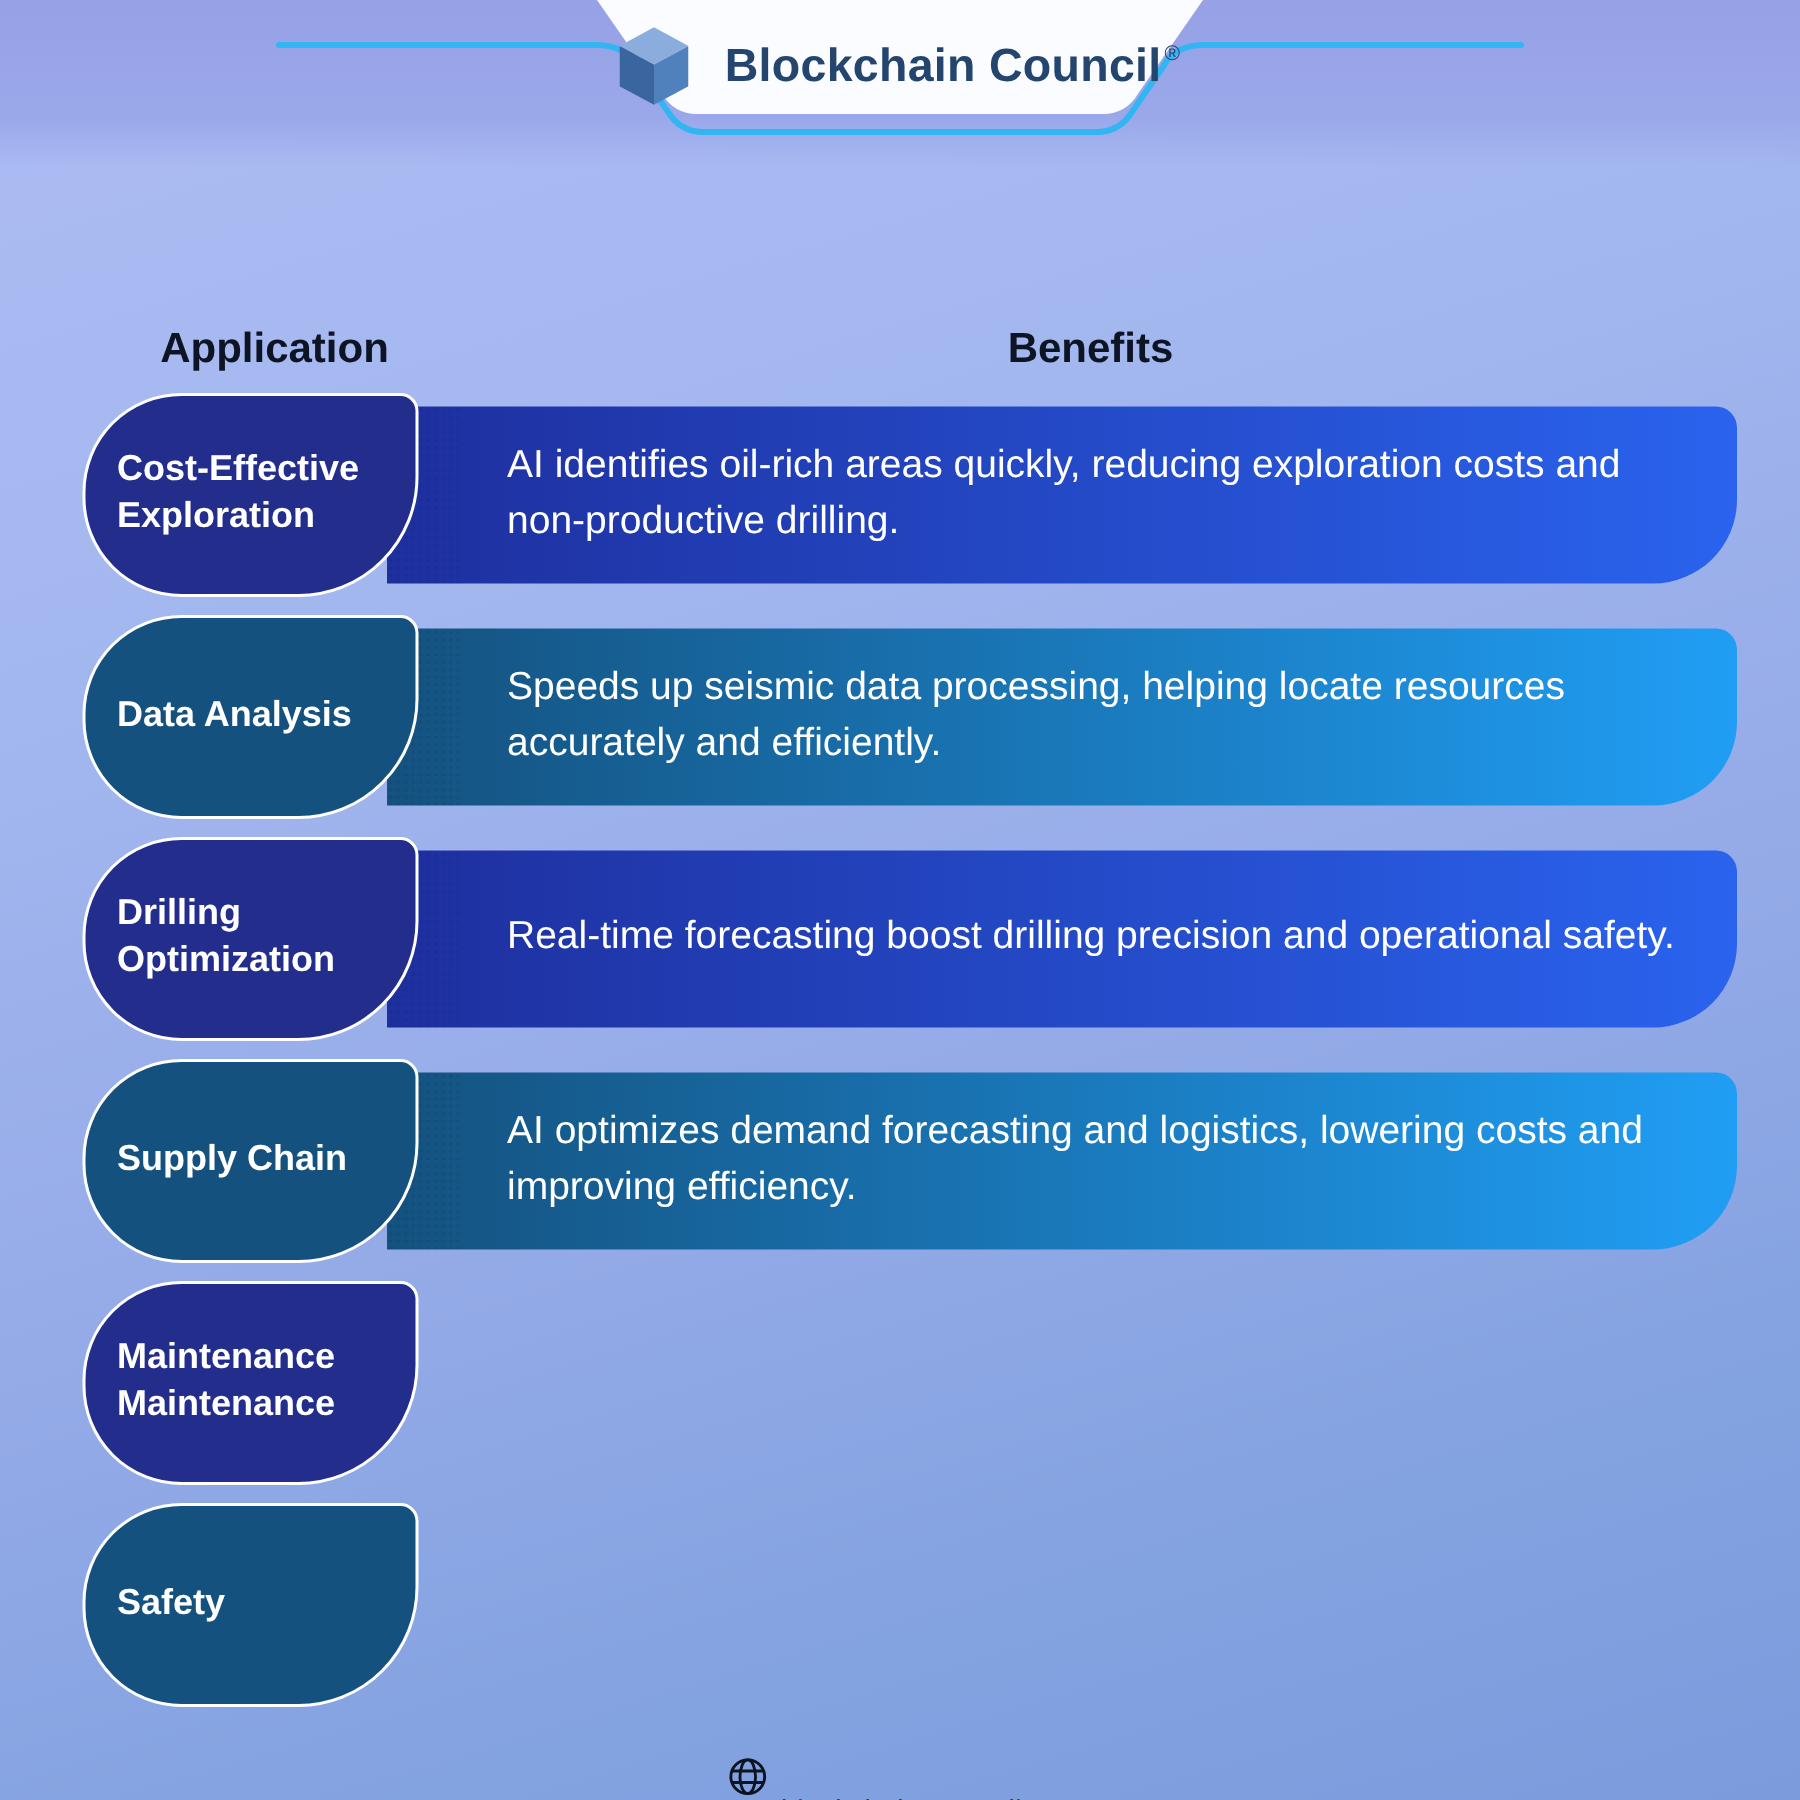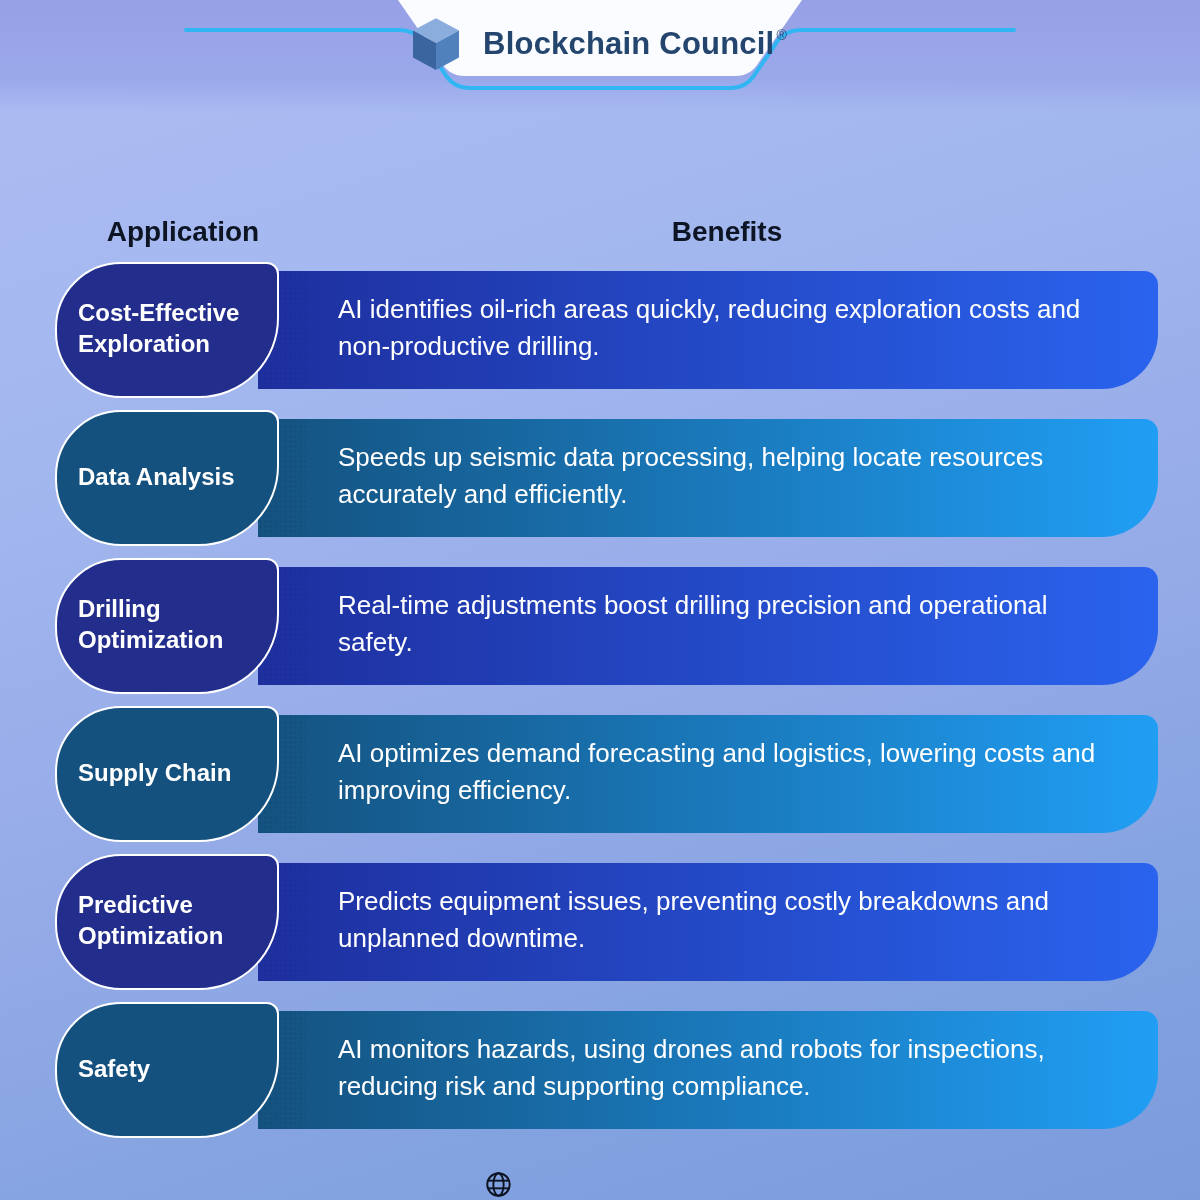--- a/index.html
+++ b/index.html
@@ -132,49 +132,43 @@
       <div class="bar">
         <p class="bar-text">Speeds up seismic data processing, helping locate resources accurately and efficiently.</p>
       </div>
       <div class="pill">
         <span class="pill-text">Data Analysis</span>
       </div>
     </div>
 
     <div class="row indigo">
       <div class="bar">
-        <p class="bar-text">Real-time adjustments boost drilling precision and operational safety.</p>
+        <p class="bar-text">Real-time forecasting boost drilling precision and operational safety.</p>
       </div>
       <div class="pill">
         <span class="pill-text">Drilling Optimization</span>
       </div>
     </div>
 
     <div class="row teal">
       <div class="bar">
         <p class="bar-text">AI optimizes demand forecasting and logistics, lowering costs and improving efficiency.</p>
       </div>
       <div class="pill">
         <span class="pill-text">Supply Chain</span>
       </div>
     </div>
 
     <div class="row indigo">
-      <div class="bar">
-        <p class="bar-text">Predicts equipment issues, preventing costly breakdowns and unplanned downtime.</p>
-      </div>
       <div class="pill">
-        <span class="pill-text">Predictive Optimization</span>
+        <span class="pill-text">Maintenance Maintenance</span>
       </div>
     </div>
 
     <div class="row teal">
-      <div class="bar">
-        <p class="bar-text">AI monitors hazards, using drones and robots for inspections, reducing risk and supporting compliance.</p>
-      </div>
       <div class="pill">
         <span class="pill-text">Safety</span>
       </div>
     </div>
   </div>
 
   <div class="footer">
     <svg width="27" height="27" viewBox="0 0 24 24" fill="none" stroke="#0c1423" stroke-width="1.7">
       <circle cx="12" cy="12" r="10"></circle>
       <ellipse cx="12" cy="12" rx="4.6" ry="10"></ellipse>

